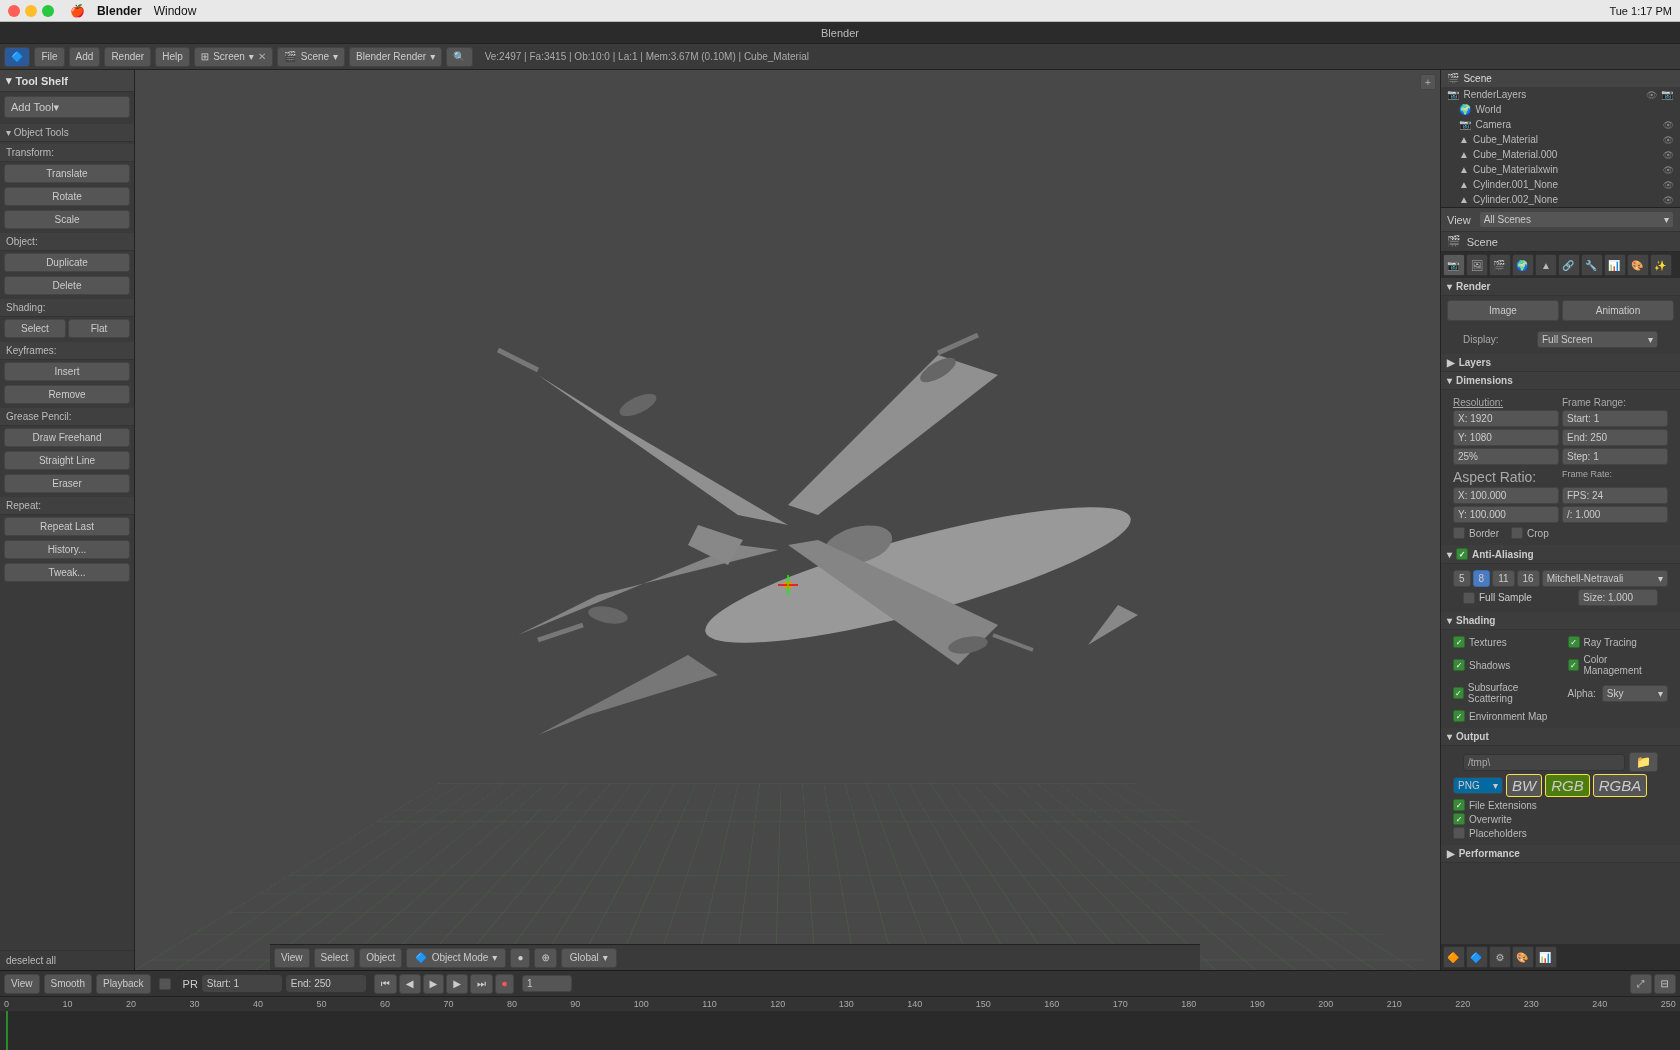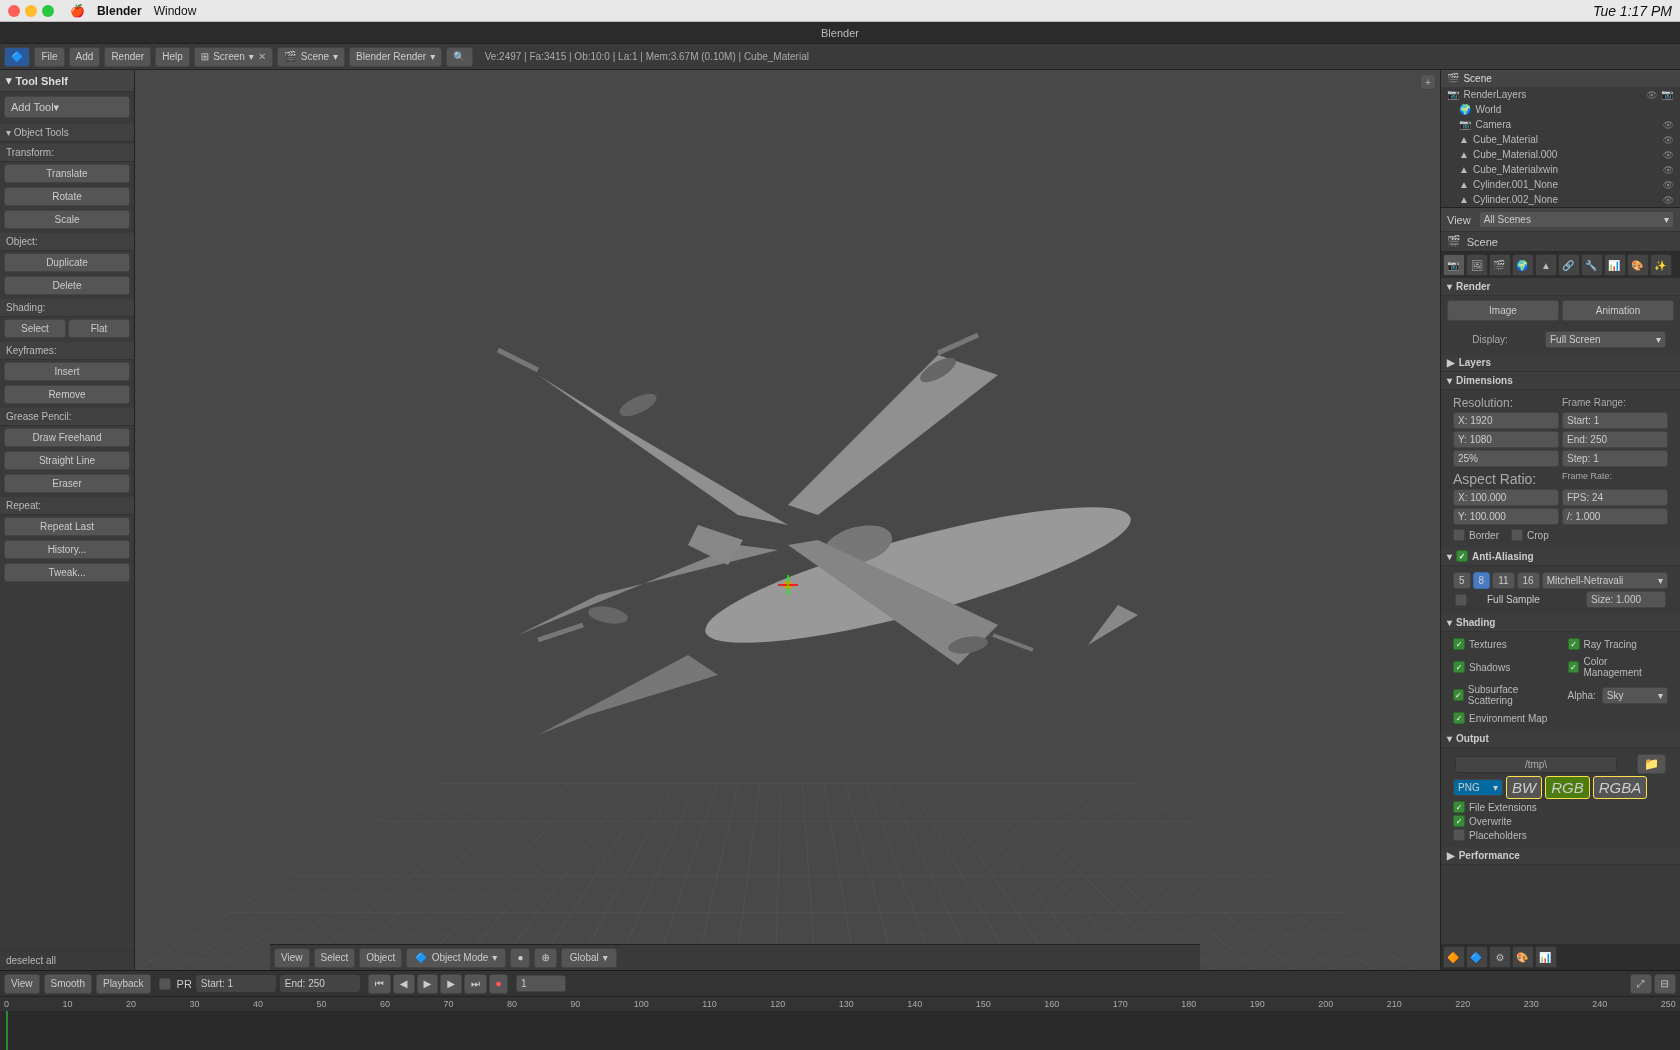--- a/index.html
+++ b/index.html
@@ -30,22 +30,21 @@
       top: 0; left: 0;
       z-index: 100;
       border-bottom: 1px solid #bbb;
     }
     .mac-menubar span { cursor: pointer; }
     .mac-menubar .right-icons {
       margin-left: auto;
       display: flex;
       align-items: center;
       gap: 8px;
-      font-size: 14px;
-      font-style: italic;
+      font-size: 11px;
     }
     .traffic-lights {
       display: flex;
       gap: 5px;
       margin-right: 4px;
     }
     .traffic-light {
       width: 12px; height: 12px;
       border-radius: 50%;
       display: inline-block;
@@ -317,24 +316,23 @@
       border-radius: 3px;
       color: #ccc;
       font-size: 10px;
       text-align: center;
       cursor: pointer;
     }
 
     .prop-row {
       display: flex;
       align-items: center;
-      margin: 2px 8px;
-      gap: 20px;
-      font-size: 10px;
-      text-align: center;
+      margin: 2px 16px;
+      gap: 4px;
+      font-size: 10px;
     }
     .prop-label {
       color: #aaa;
       min-width: 70px;
     }
     .prop-field-blue {
       background: #3a5a8a;
     }
 
     .two-col {
@@ -815,21 +813,21 @@
       <span>Layers</span>
     </div>
 
     <div class="section-title">
       <span>▾</span>
       <span>Dimensions</span>
     </div>
     <div class="section-content">
       <div class="two-col">
         <div>
-          <span style="font-size:12px; color:#aaa;">Resolution:</span>
+          <span style="font-size:10px; color:#aaa;text-decoration:underline;">Resolution:</span>
         </div>
         <div>
           <span style="font-size:10px; color:#aaa;">Frame Range:</span>
         </div>
       </div>
       <div class="two-col">
         <div class="field-box prop-field-blue">
           <span>X: 1920</span>
         </div>
         <div class="field-box prop-field-blue">
@@ -991,21 +989,21 @@
     </div>
   </div>
 
 </div>
 
 <div class="timeline-area">
   <div class="timeline-top-bar">
     <div class="bottom-bar-btn">View</div>
     <div class="bottom-bar-btn">Smooth</div>
     <div class="bottom-bar-btn">Playback</div>
-    <div style="display:flex; align-items:flex-start; gap:6px; margin-left:4px;">
+    <div style="display:flex; align-items:flex-start; gap:12px; margin-left:4px;">
       <div class="checkbox-unchecked"></div>
       <span>PR</span>
     </div>
     <div class="field-box" style="background:#444; min-width:80px;">
       <span>Start: 1</span>
     </div>
     <div class="field-box" style="background:#444; min-width:80px;">
       <span>End: 250</span>
     </div>
 

